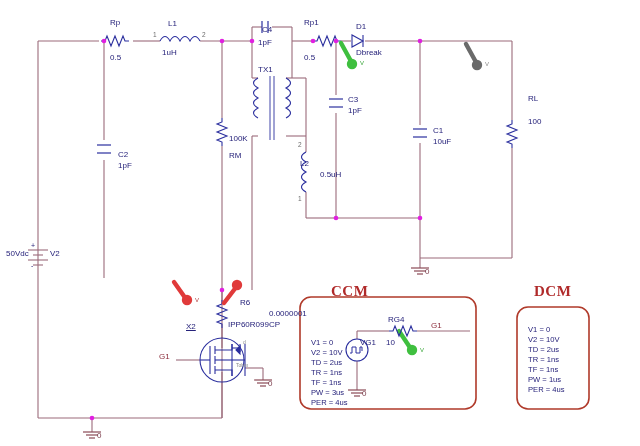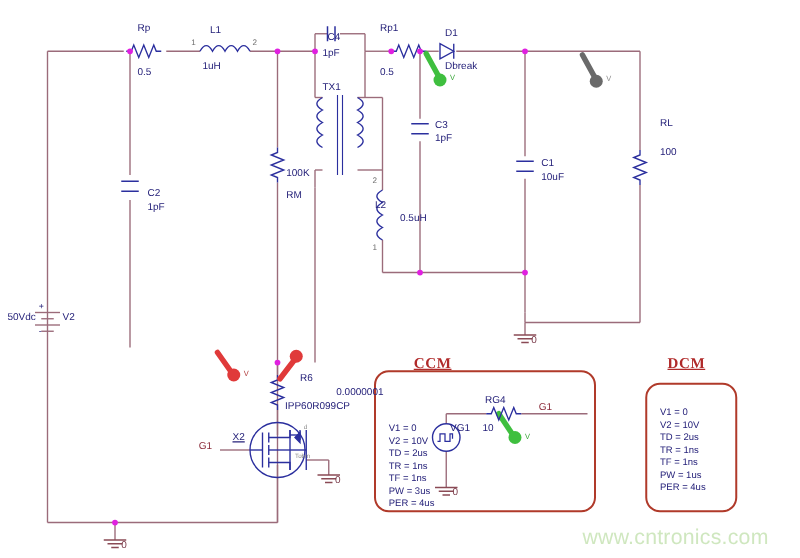--- a/index.html
+++ b/index.html
@@ -21,21 +21,21 @@
     letter-spacing:0px;
   }
   .lbl.pin{font-size:6.5px;color:#6b6b6b;}
   .lbl.gnd{font-size:8px;color:#7a3b4a;}
   .lbl.net{font-size:8px;color:#8b2b3a;}
   .lbl.probe{font-size:6px;color:#3aa63a;}
   .lbl.probeR{font-size:6px;color:#b03a3a;}
   .lbl.probeG{font-size:6px;color:#8a8a8a;}
   .lbl.mode{
     font-family:"Liberation Serif", serif;
-    font-size:12px;color:#b02a2a;font-weight:700;letter-spacing:.5px;text-decoration:underline;
+    font-size:15px;color:#b02a2a;font-weight:700;letter-spacing:.5px;
   }
   .lbl.params{
     font-size:7.6px;color:#26227a;line-height:1.32;
   }
   .lbl.mosfetpin{font-size:5px;color:#8a8a8a;}
   .watermark{
     position:absolute;
     font-family:"Liberation Sans", sans-serif;
     font-size:17px;
     color:#cfe7bf;
@@ -347,21 +347,21 @@
   <div class="lbl" style="left:528px;top:117px;">100</div>
 
   <div class="lbl" style="left:6px;top:249px;">50Vdc</div>
   <div class="lbl" style="left:50px;top:249px;">V2</div>
   <div class="lbl" style="left:31px;top:242px;font-size:7px;">+</div>
   <div class="lbl" style="left:31px;top:262px;font-size:7px;">-</div>
 
   <div class="lbl probeR" style="left:240px;top:298px;font-size:8px;color:#26227a;">R6</div>
   <div class="lbl" style="left:235px;top:309px;margin-left:34px;">0.0000001</div>
   <div class="lbl" style="left:228px;top:320px;">IPP60R099CP</div>
-  <div class="lbl" style="left:186px;top:345px;text-decoration:underline;">X2</div>
+  <div class="lbl" style="left:186px;top:322px;text-decoration:underline;">X2</div>
   <div class="lbl net" style="left:159px;top:352px;">G1</div>
   <div class="lbl mosfetpin" style="left:243px;top:340px;">d</div>
   <div class="lbl mosfetpin" style="left:236px;top:363px;">Tobm</div>
 
   <div class="lbl gnd" style="left:97px;top:431px;">0</div>
   <div class="lbl gnd" style="left:425px;top:267px;">0</div>
   <div class="lbl gnd" style="left:268px;top:379px;">0</div>
   <div class="lbl gnd" style="left:362px;top:389px;">0</div>
 
   <div class="lbl probe" style="left:360px;top:60px;">V</div>
@@ -384,14 +384,13 @@
 
   <div class="lbl mode" style="left:534px;top:283px;">DCM</div>
   <div class="lbl params" style="left:528px;top:325px;">V1 = 0
 V2 = 10V
 TD = 2us
 TR = 1ns
 TF = 1ns
 PW = 1us
 PER = 4us</div>
 
-  <div class="watermark">www.cntronics.com</div>
 </div>
 
 </body></html>

